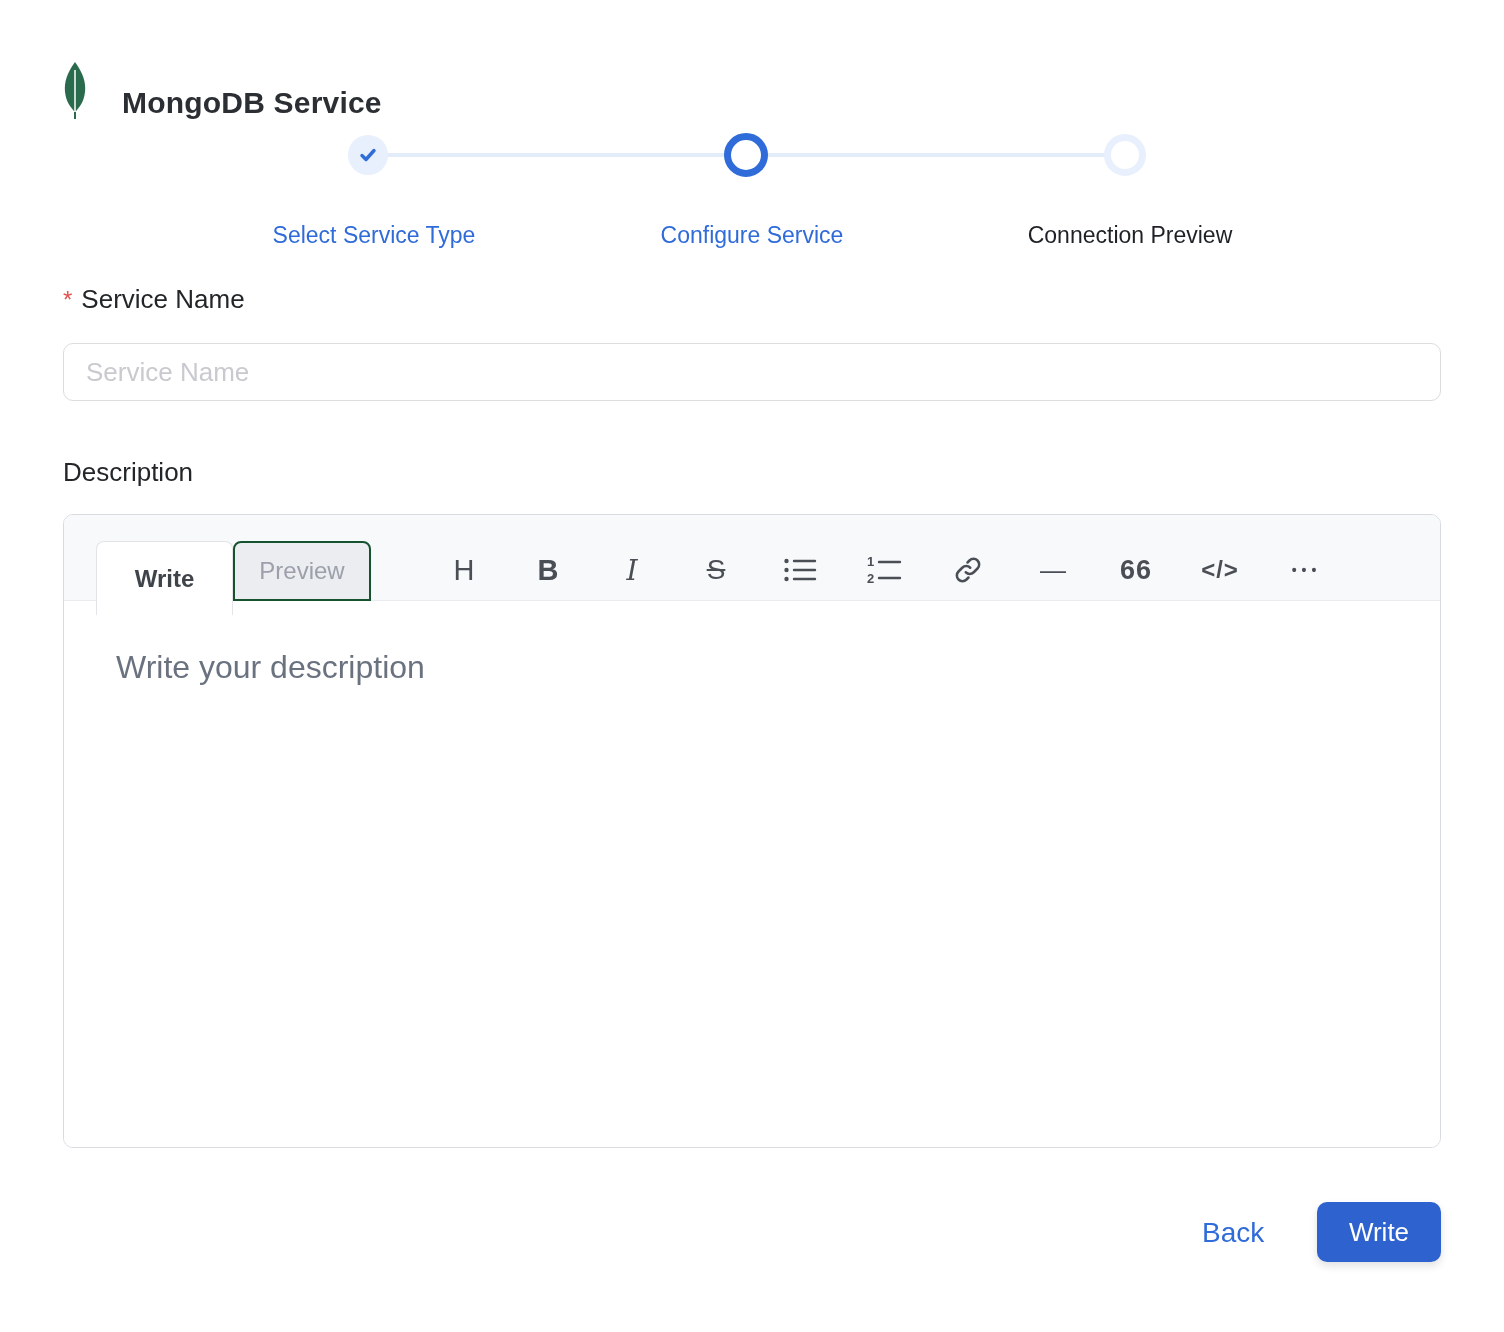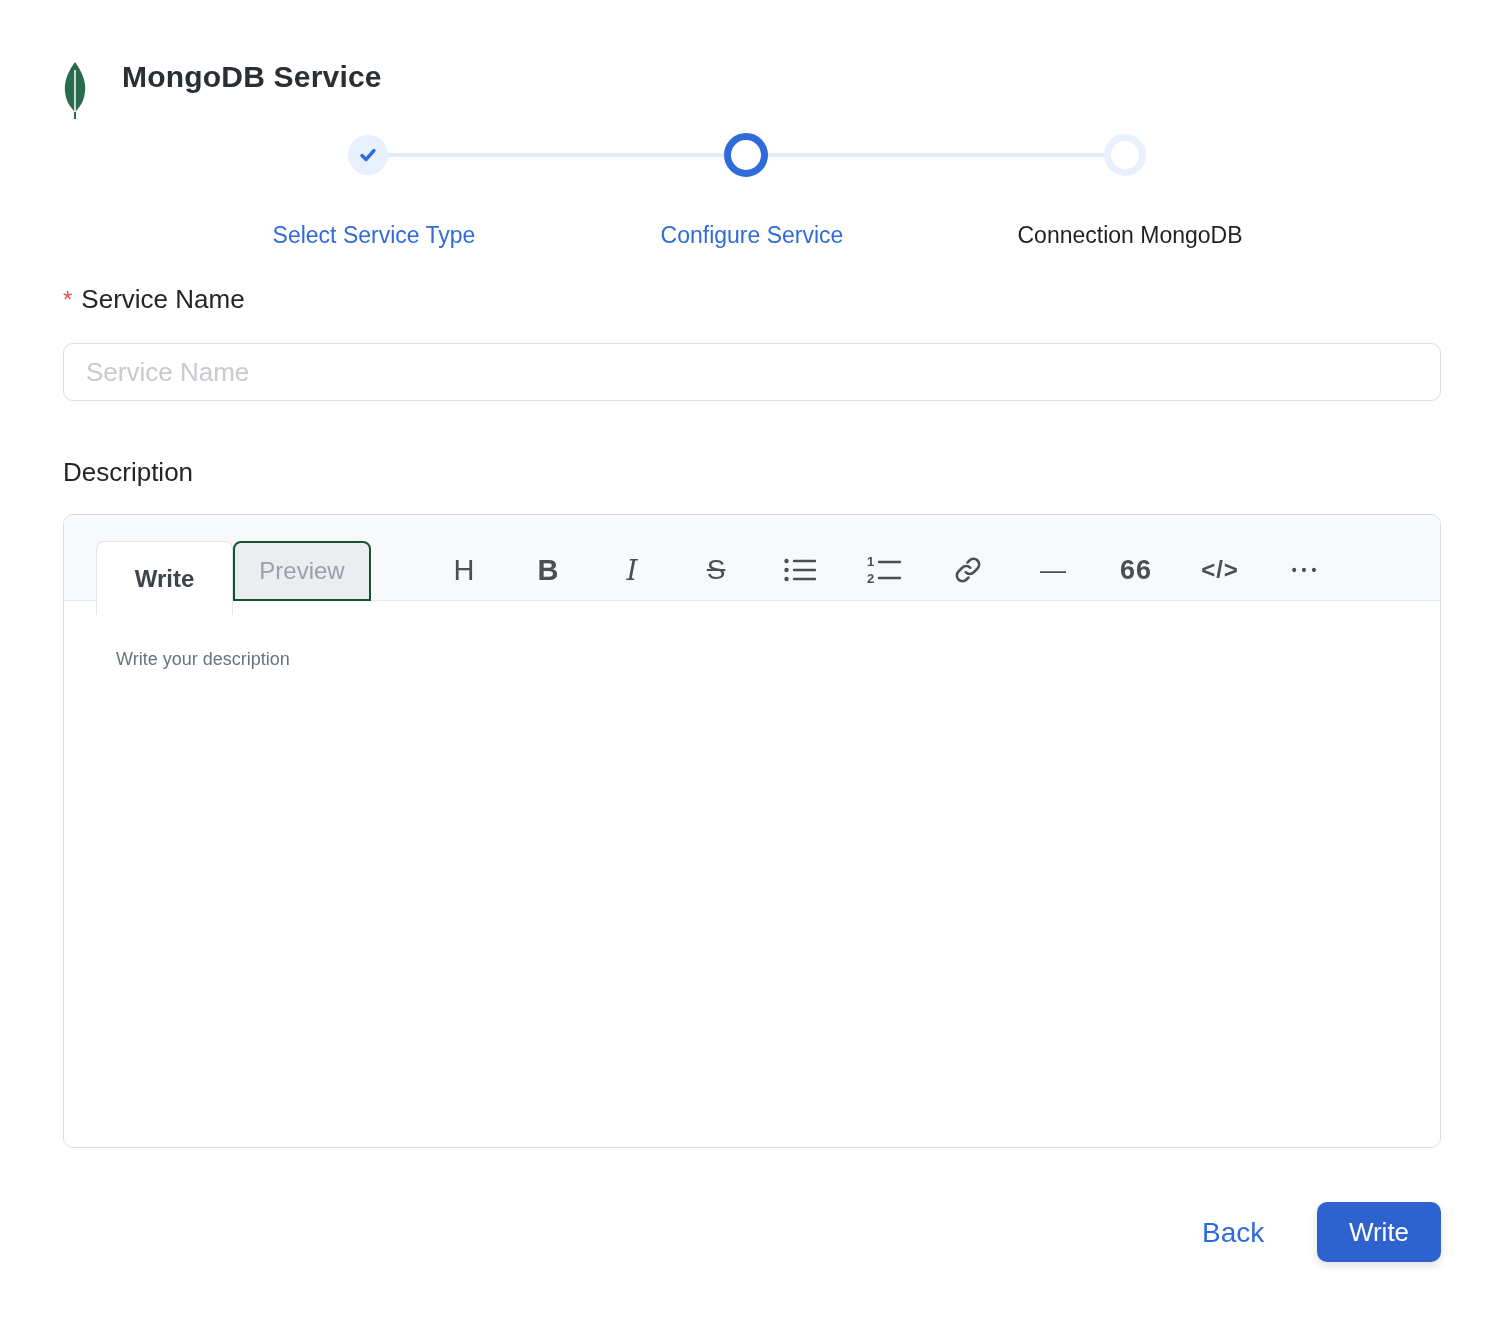--- a/index.html
+++ b/index.html
@@ -12,21 +12,21 @@
     background: #ffffff;
     overflow: hidden;
   }
 
   
   .brand {
     position: absolute;
     left: 58px;
     top: 60px;
     display: flex;
-    align-items: flex-start;
+    align-items: flex-end;
     gap: 30px;
   }
   .brand h1 {
     font-size: 30px;
     font-weight: 600;
     color: #2b2e33;
     letter-spacing: 0.2px;
   }
 
   
@@ -197,21 +197,21 @@
     position: absolute;
     left: 0; right: 0; top: 86px; bottom: 0;
     border-radius: 0 0 9px 9px;
     background: #ffffff;
     cursor: text;
   }
   .editor-placeholder {
     position: absolute;
     left: 52px;
     top: 48px;
-    font-size: 18px;
+    font-size: 32px;
     color: #6a7280;
   }
 
   
   .back-link {
     position: absolute;
     left: 1202px;
     top: 1217px;
     font-size: 28px;
     color: #2f6bd9;
@@ -259,21 +259,21 @@
     <div class="step-circle completed">
       <svg width="22" height="22" viewBox="0 0 22 22" aria-hidden="true">
         <path d="M5 11.5 L9 15.5 L17 6.5" fill="none" stroke="#2f6dd9" stroke-width="3.4" stroke-linecap="round" stroke-linejoin="round"></path>
       </svg>
     </div>
     <div class="step-circle active"></div>
     <div class="step-circle pending"></div>
 
     <div class="step-label l1">Select Service Type</div>
     <div class="step-label l2">Configure Service</div>
-    <div class="step-label l3">Connection MongoDB</div>
+    <div class="step-label l3">Connection Preview</div>
   </div>
 
   <div class="field-label label-service-name">
     <span class="req">*</span>
     <span>Service Name</span>
   </div>
   <input class="text-input" type="text" placeholder="Service Name" style="">
 
   <div class="field-label label-description">
     <span>Description</span>

